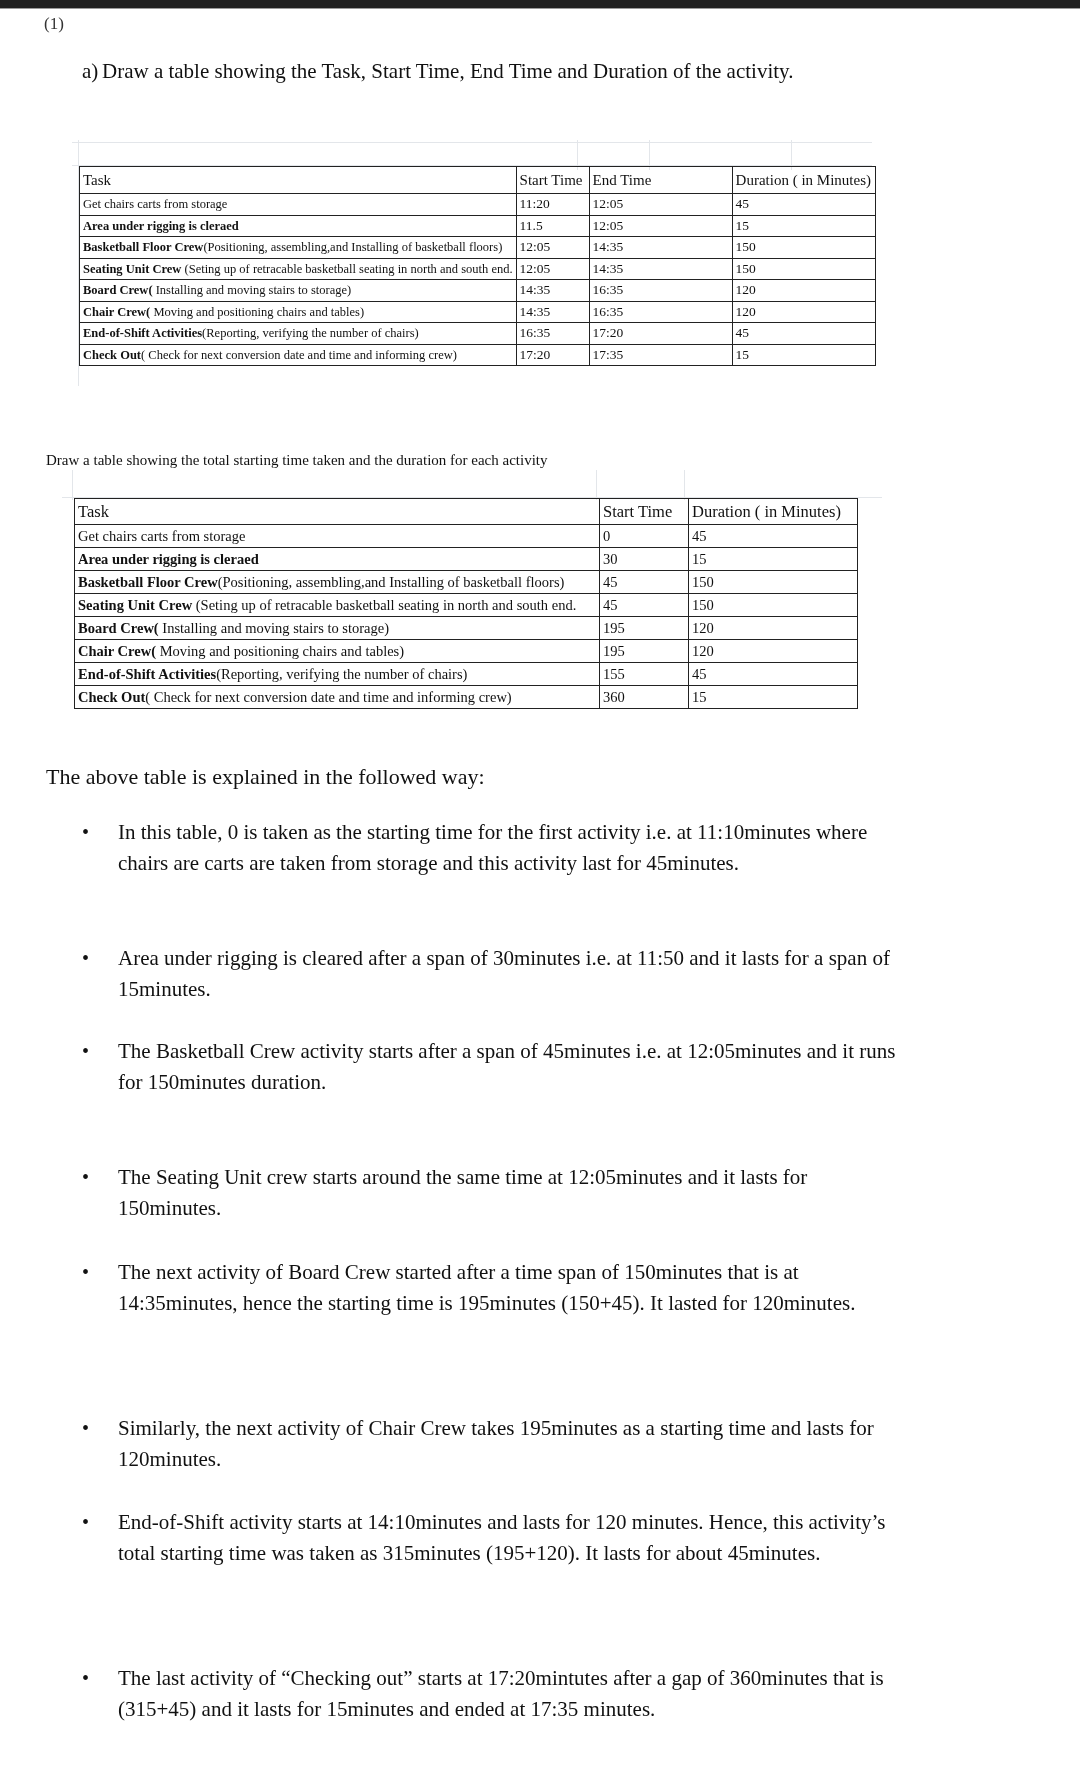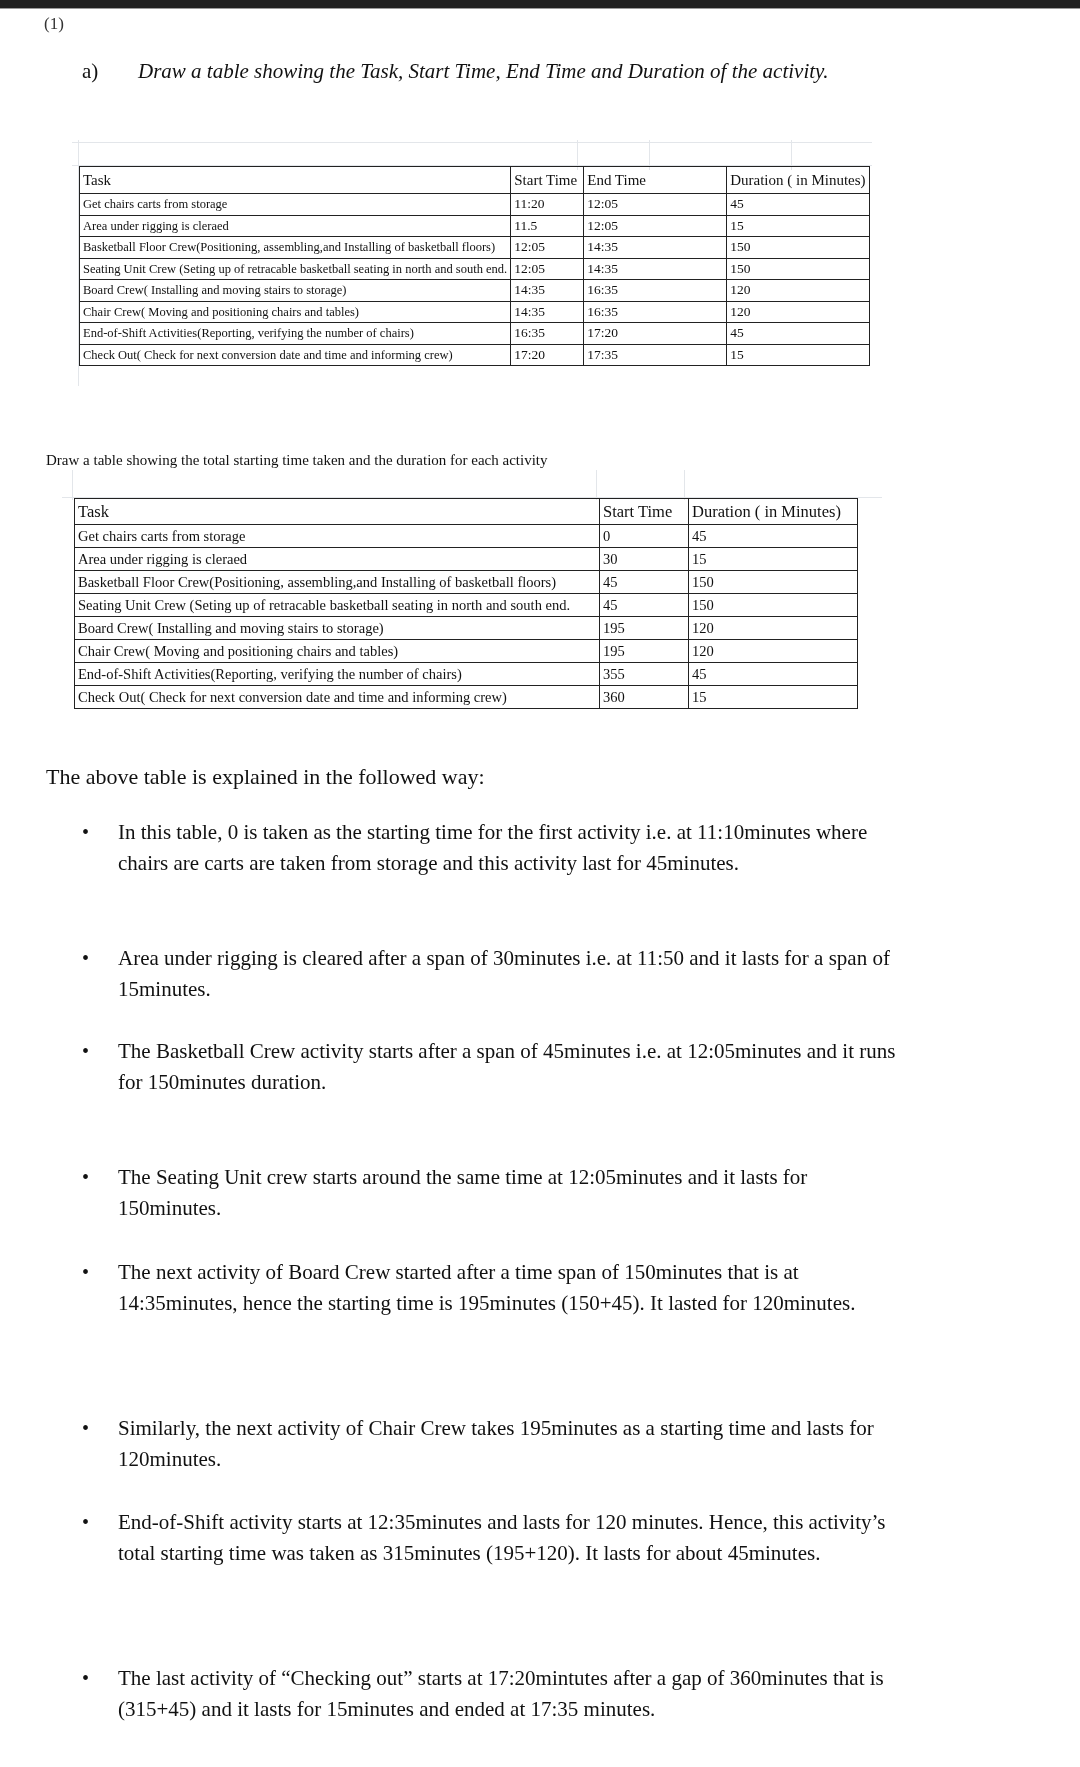--- a/index.html
+++ b/index.html
@@ -2,31 +2,31 @@
 <html><head>
 <meta charset="utf-8">
 <style>
   html, body { margin:0; padding:0; background:#ffffff; }
   body { width:1080px; height:1767px; position:relative; overflow:hidden;
          font-family:"Liberation Serif", serif; color:#111; }
   .topbar { position:absolute; left:0; top:0; width:1080px; height:8px; background:#202020; border-bottom:1px solid #9a9a9a; }
   .qnum { position:absolute; left:44px; top:14px; font-size:17px; color:#333; }
   .q-a { position:absolute; left:82px; top:56px; width:760px; font-size:21px; line-height:31px; }
   .q-a .lbl { position:absolute; left:0; top:0; }
-  .q-a .txt { margin-left:56px; display:block;font-style:italic; }
+  .q-a .txt { margin-left:20px; display:block; }
 
   
   .sheet { position:absolute; }
   .sheet .gl-h { position:absolute; left:0; height:1px; background:#e3e6ea; }
   .sheet .gl-v { position:absolute; top:0; width:1px; background:#e3e6ea; }
 
   table.t { position:absolute; border-collapse:collapse; font-family:"Liberation Serif", serif; }
   table.t td, table.t th { border:1.5px solid #222; padding:0 3px; white-space:nowrap; overflow:hidden; font-weight:normal; text-align:left; }
   table.t .c { }
-  table.t b { font-weight:normal;margin-top:22px; }
+  table.t b { font-weight:bold;margin-top:22px; }
 
   #t1 { left:79px; top:166px; font-size:12.5px; }
   #t1 td, #t1 th { height:20.5px; line-height:20px; }
   #t1 th { font-size:15px; height:26px; }
   #t1 td.n { font-size:13.5px; }
 
   #t2 { left:74px; top:498px; font-size:14.5px; }
   #t2 td, #t2 th { height:22px; line-height:21px; }
   #t2 th { font-size:16.5px; height:25px; }
 
@@ -162,21 +162,21 @@
         <td class="c n">195</td>
         <td class="c n">120</td>
       </tr>
       <tr>
         <td><b>Chair Crew(</b><span> Moving and positioning chairs and tables)</span></td>
         <td class="c n">195</td>
         <td class="c n">120</td>
       </tr>
       <tr>
         <td><b>End-of-Shift Activities</b><span>(Reporting, verifying the number of chairs)</span></td>
-        <td class="c n">355</td>
+        <td class="c n">155</td>
         <td class="c n">45</td>
       </tr>
       <tr>
         <td><b>Check Out</b><span>( Check for next conversion date and time and informing crew)</span></td>
         <td class="c n">360</td>
         <td class="c n">15</td>
       </tr>
     </tbody>
 </table>
 
@@ -201,18 +201,18 @@
 <div class="bullet" style="top:1257px;">
   <span class="dot">•</span>
   <span class="btxt">The next activity of Board Crew started after a time span of 150minutes that is at 14:35minutes, hence the starting time is 195minutes (150+45). It lasted for 120minutes.</span>
 </div>
 <div class="bullet" style="top:1413px;">
   <span class="dot">•</span>
   <span class="btxt">Similarly, the next activity of Chair Crew takes 195minutes as a starting time and lasts for 120minutes.</span>
 </div>
 <div class="bullet" style="top:1507px;">
   <span class="dot">•</span>
-  <span class="btxt">End-of-Shift activity starts at 12:35minutes and lasts for 120 minutes. Hence, this activity’s total starting time was taken as 315minutes (195+120). It lasts for about 45minutes.</span>
+  <span class="btxt">End-of-Shift activity starts at 14:10minutes and lasts for 120 minutes. Hence, this activity’s total starting time was taken as 315minutes (195+120). It lasts for about 45minutes.</span>
 </div>
 <div class="bullet" style="top:1663px;">
   <span class="dot">•</span>
   <span class="btxt">The last activity of “Checking out” starts at 17:20mintutes after a gap of 360minutes that is (315+45) and it lasts for 15minutes and ended at 17:35 minutes.</span>
 </div>
 
 </body></html>

